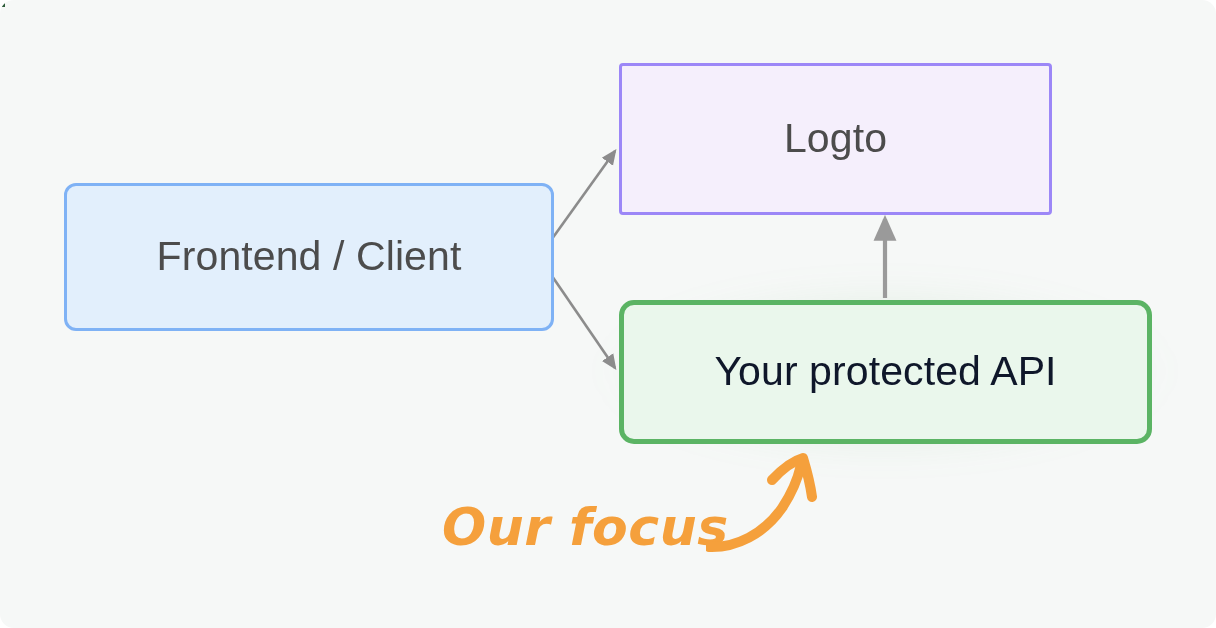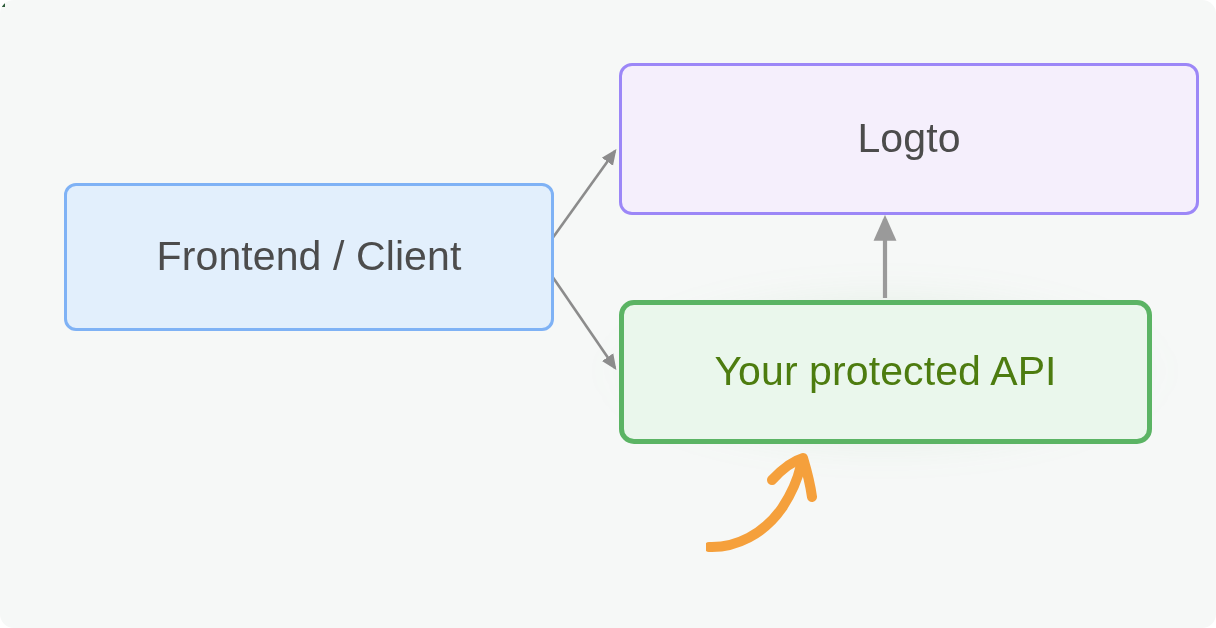--- a/index.html
+++ b/index.html
@@ -59,39 +59,39 @@
     border: 3px solid #7fb2f5;
     border-radius: 12px;
     color: #4c4c4c;
     font-size: 41px;
     letter-spacing: 0.1px;
   }
 
   .node-logto {
     left: 619px;
     top: 63px;
-    width: 580px;
+    width: 433px;
     height: 152px;
     background: #f5effc;
     border: 3px solid #9c87f7;
-    border-radius: 13px;
+    border-radius: 4px;
     color: #4c4c4c;
     font-size: 41px;
     letter-spacing: 0.1px;
   }
 
   .node-api {
     left: 619px;
     top: 300px;
     width: 533px;
     height: 144px;
     background: #eaf7ec;
     border: 5px solid #5bb464;
     border-radius: 15px;
-    color: #4d7c0f;
+    color: #0f172a;
     font-size: 41px;
     letter-spacing: 0.1px;
   }
 
   .annotation {
     position: absolute;
     left: 442px;
     top: 497px;
     color: #f5a03c;
     font-family: "DejaVu Sans", sans-serif;
@@ -157,19 +157,20 @@
   </div>
 
   <div class="node node-logto">
     <span>Logto</span>
   </div>
 
   <div class="node node-api">
     <span>Your protected API</span>
   </div>
 
+  <div class="annotation">Our focus</div>
 
   <svg class="focus-arrow" viewBox="0 0 124 116" xmlns="http://www.w3.org/2000/svg">
     <path d="M3 95 C 30 96, 58 82, 76 56 C 86 41, 92 26, 95 13" fill="none" stroke="#f5a03c" stroke-width="10" stroke-linecap="round"></path>
     <path d="M66 28 C 78 15, 90 8, 97 6 C 100 16, 104 30, 106 45" fill="none" stroke="#f5a03c" stroke-width="10" stroke-linecap="round" stroke-linejoin="round"></path>
   </svg>
 
 </div>
 
 </body></html>

